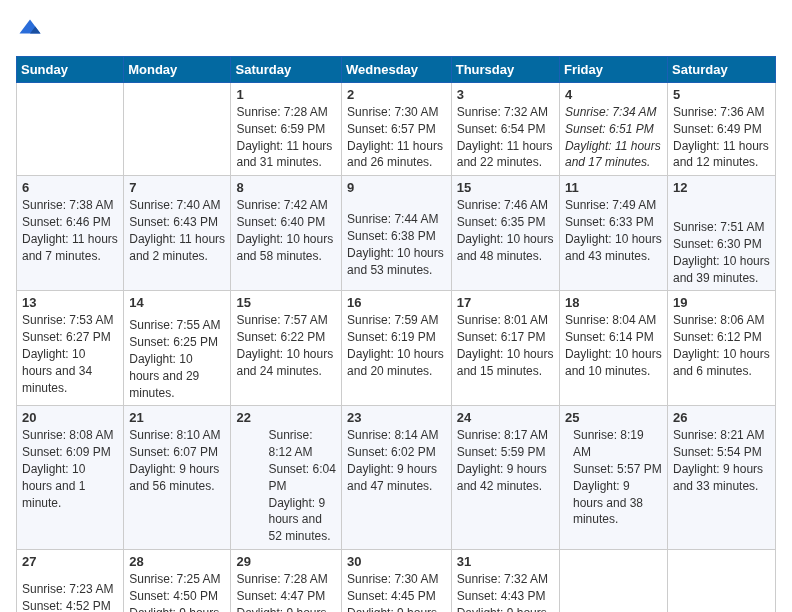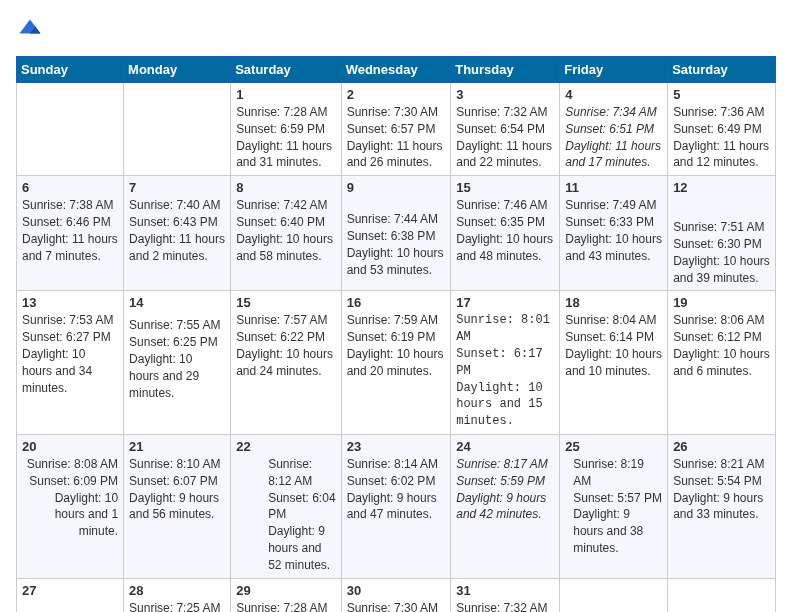--- a/index.html
+++ b/index.html
@@ -232,41 +232,41 @@
 Daylight: 10 hours and 24 minutes.</div>
           </td>
           <td>
             <span class="day-number">16</span>
             <div class="day-info" style="white-space: pre-line;">Sunrise: 7:59 AM
 Sunset: 6:19 PM
 Daylight: 10 hours and 20 minutes.</div>
           </td>
           <td>
             <span class="day-number">17</span>
-            <div class="day-info" style="white-space: pre-line; font-family: Liberation Mono, monospace;">Sunrise: 8:01 AM
+            <div class="day-info" style="white-space: pre-line;">Sunrise: 8:01 AM
 Sunset: 6:17 PM
 Daylight: 10 hours and 15 minutes.</div>
           </td>
           <td>
             <span class="day-number">18</span>
             <div class="day-info" style="white-space: pre-line;">Sunrise: 8:04 AM
 Sunset: 6:14 PM
 Daylight: 10 hours and 10 minutes.</div>
           </td>
           <td>
             <span class="day-number">19</span>
             <div class="day-info" style="white-space: pre-line;">Sunrise: 8:06 AM
 Sunset: 6:12 PM
 Daylight: 10 hours and 6 minutes.</div>
           </td>
         </tr>
         <tr>
           <td>
             <span class="day-number">20</span>
-            <div class="day-info" style="white-space: pre-line; text-align: right;">Sunrise: 8:08 AM
+            <div class="day-info" style="white-space: pre-line;">Sunrise: 8:08 AM
 Sunset: 6:09 PM
 Daylight: 10 hours and 1 minute.</div>
           </td>
           <td>
             <span class="day-number">21</span>
             <div class="day-info" style="white-space: pre-line;">Sunrise: 8:10 AM
 Sunset: 6:07 PM
 Daylight: 9 hours and 56 minutes.</div>
           </td>
           <td>
@@ -276,21 +276,21 @@
 Daylight: 9 hours and 52 minutes.</div>
           </td>
           <td>
             <span class="day-number">23</span>
             <div class="day-info" style="white-space: pre-line;">Sunrise: 8:14 AM
 Sunset: 6:02 PM
 Daylight: 9 hours and 47 minutes.</div>
           </td>
           <td>
             <span class="day-number">24</span>
-            <div class="day-info" style="white-space: pre-line; font-style: italic;">Sunrise: 8:17 AM
+            <div class="day-info" style="white-space: pre-line;">Sunrise: 8:17 AM
 Sunset: 5:59 PM
 Daylight: 9 hours and 42 minutes.</div>
           </td>
           <td>
             <span class="day-number">25</span>
             <div class="day-info" style="white-space: pre-line; margin-left: 8px;">Sunrise: 8:19 AM
 Sunset: 5:57 PM
 Daylight: 9 hours and 38 minutes.</div>
           </td>
           <td>

